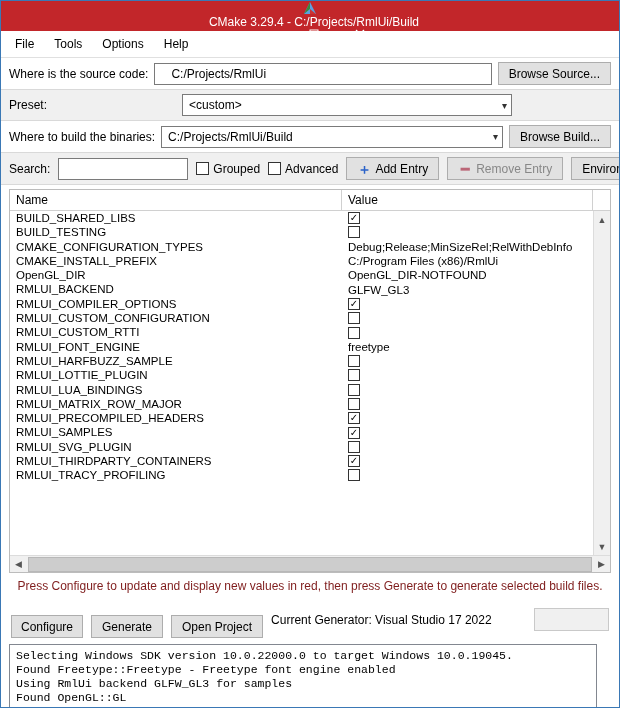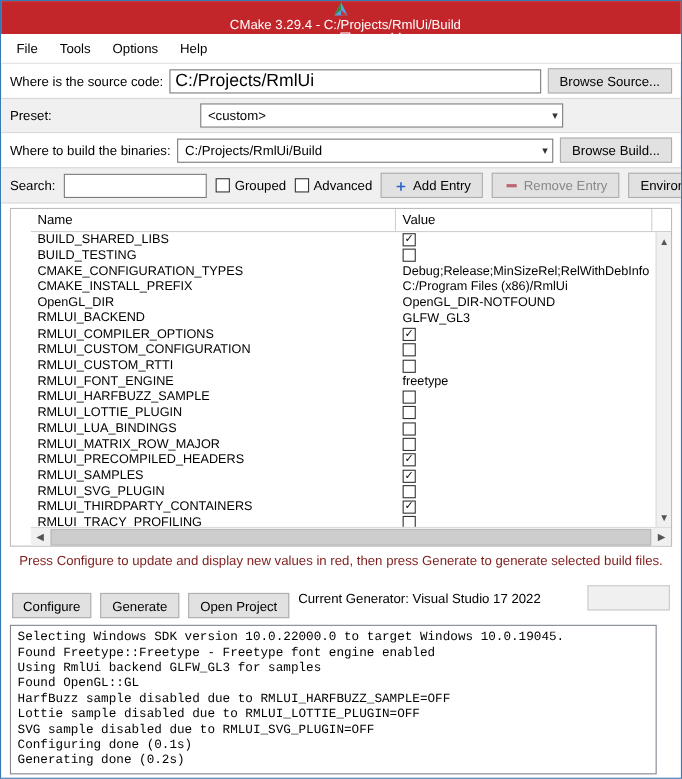--- a/index.html
+++ b/index.html
@@ -42,21 +42,21 @@
   }
   .menubar .menu-item { padding: 2px 8px; }
   .form-row {
     display:flex; align-items:center;
     padding: 4px 8px; gap:6px;
   }
   .label { white-space: nowrap; }
   .input-text {
     flex:1; height:22px;
     border:1px solid #7a7a7a;
-    padding: 2px 4px; font-size:16px;
+    padding: 2px 16px; font-size:12px;
     background:#fff;
   }
   .btn {
     height:23px; padding: 1px 10px;
     background:#e1e1e1; border:1px solid #adadad;
     font-size:12px; white-space:nowrap;
     display:inline-flex; align-items:center; gap:4px;
   }
   .btn.disabled { color:#888; }
   .preset-row, .binaries-row, .toolbar-row {
@@ -85,23 +85,23 @@
     width:14px; height:14px; display:inline-flex; align-items:center; justify-content:center;
     color:#2a62c9; font-weight:bold; font-size:14px; line-height:1;
   }
   .minus-icon {
     width:14px; height:14px; display:inline-flex; align-items:center; justify-content:center;
     color:#b67; font-weight:bold; font-size:14px; line-height:1;
   }
   .table-wrap {
     margin: 4px 8px 0 8px;
     border:1px solid #bcbcbc;
-    height: 308px;
+    height: 384px;
     position:relative;
-    display:flex; flex-direction:column;padding-left:18px;
+    display:flex; flex-direction:column;
   }
   .table-head {
     display:flex; background:#fff; border-bottom:1px solid #d0d0d0;
     font-size:12px;
   }
   .table-head .col {
     padding:3px 6px; border-right:1px solid #d0d0d0;
   }
   .col-name { width: 332px; }
   .col-value { flex:1; }

